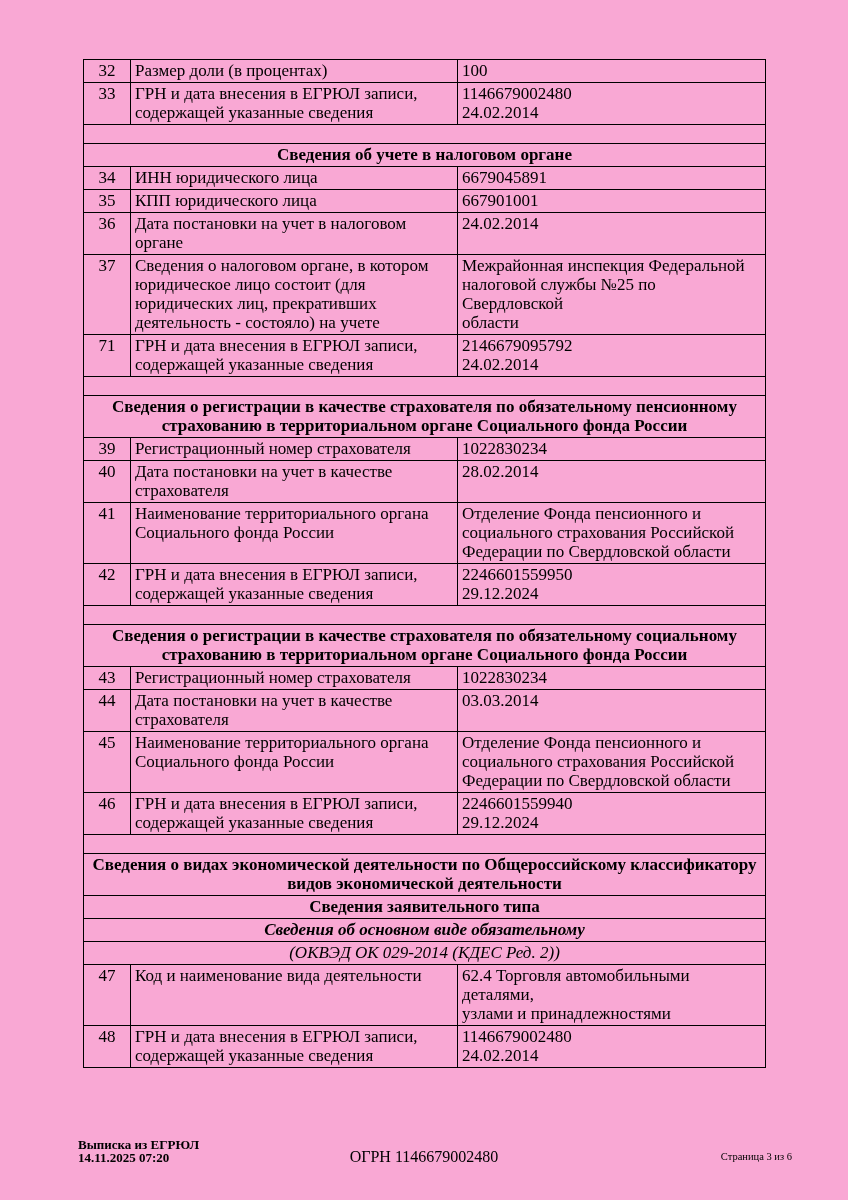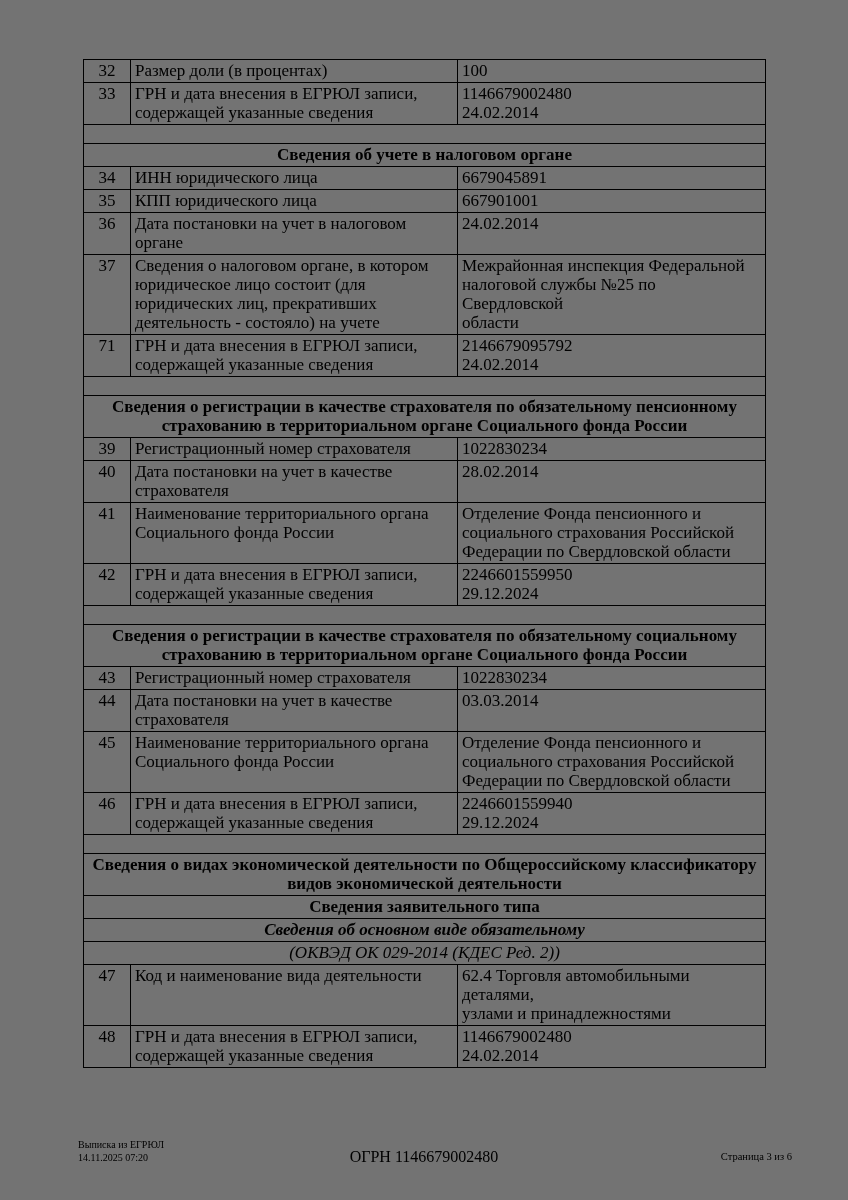--- a/index.html
+++ b/index.html
@@ -1,20 +1,20 @@
 <!DOCTYPE html>
 <html><head>
 <meta charset="utf-8">
 <style>
   html, body { margin: 0; padding: 0; background: #ffffff; }
   .page {
     position: relative;
     width: 848px;
     height: 1200px;
-    background: #737373;
+    background: #f9a8d4;
     font-family: "Liberation Serif", serif;
     color: #000;
     overflow: hidden;
   }
   table.doc {
     position: absolute;
     left: 83px;
     top: 59px;
     width: 682px;
     border-collapse: collapse;
@@ -35,22 +35,23 @@
     text-align: center;
   }
   td.sub-bold        { font-weight: bold; text-align: center; }
   td.sub-bold-italic { font-weight: bold; font-style: italic; text-align: center; }
   td.sub-italic      { font-style: italic; text-align: center; }
   tr.spacer td { height: 18px; padding: 0; }
   .footer-left {
     position: absolute;
     left: 78px;
     top: 1139px;
-    font-size: 10px;
+    font-size: 13px;
     line-height: 12.5px;
+    font-weight: bold;
   }
   .footer-center {
     position: absolute;
     left: 0;
     right: 0;
     top: 1151px;
     text-align: center;
     font-size: 16px;
     line-height: 12.5px;
   }

